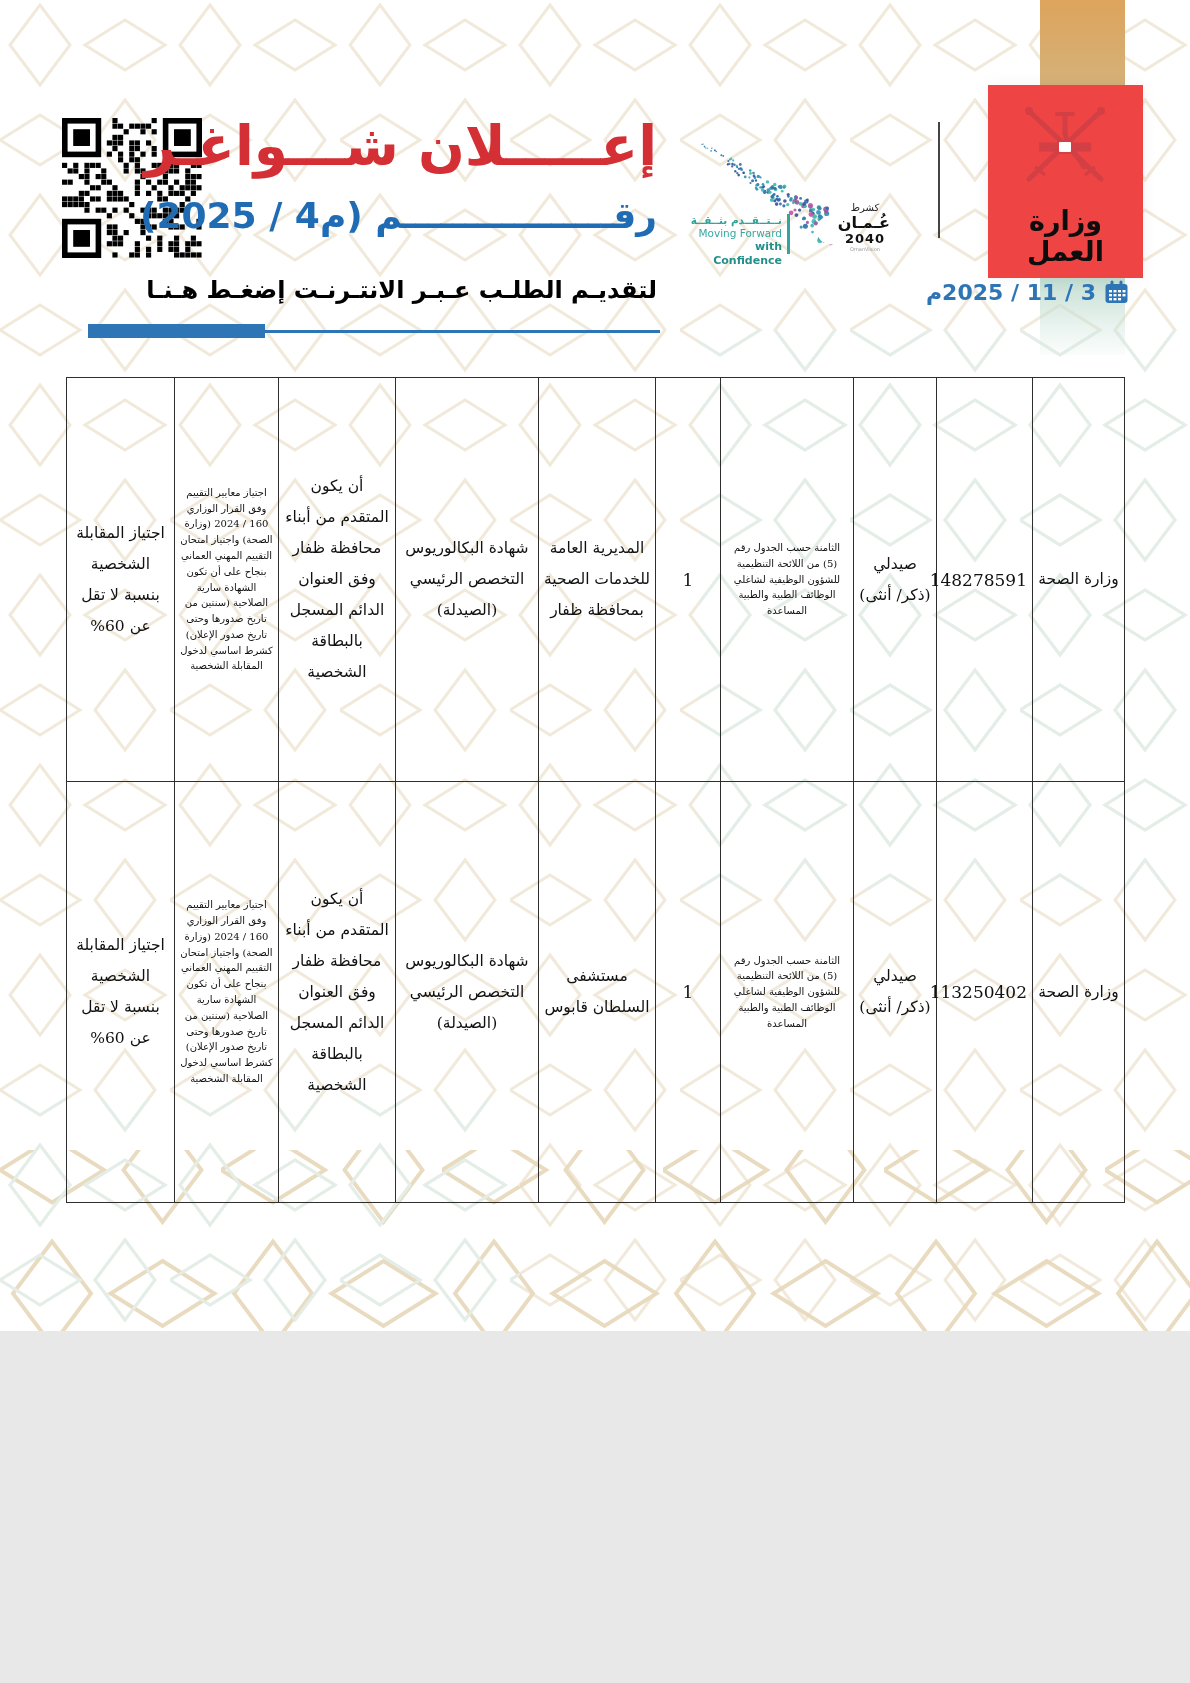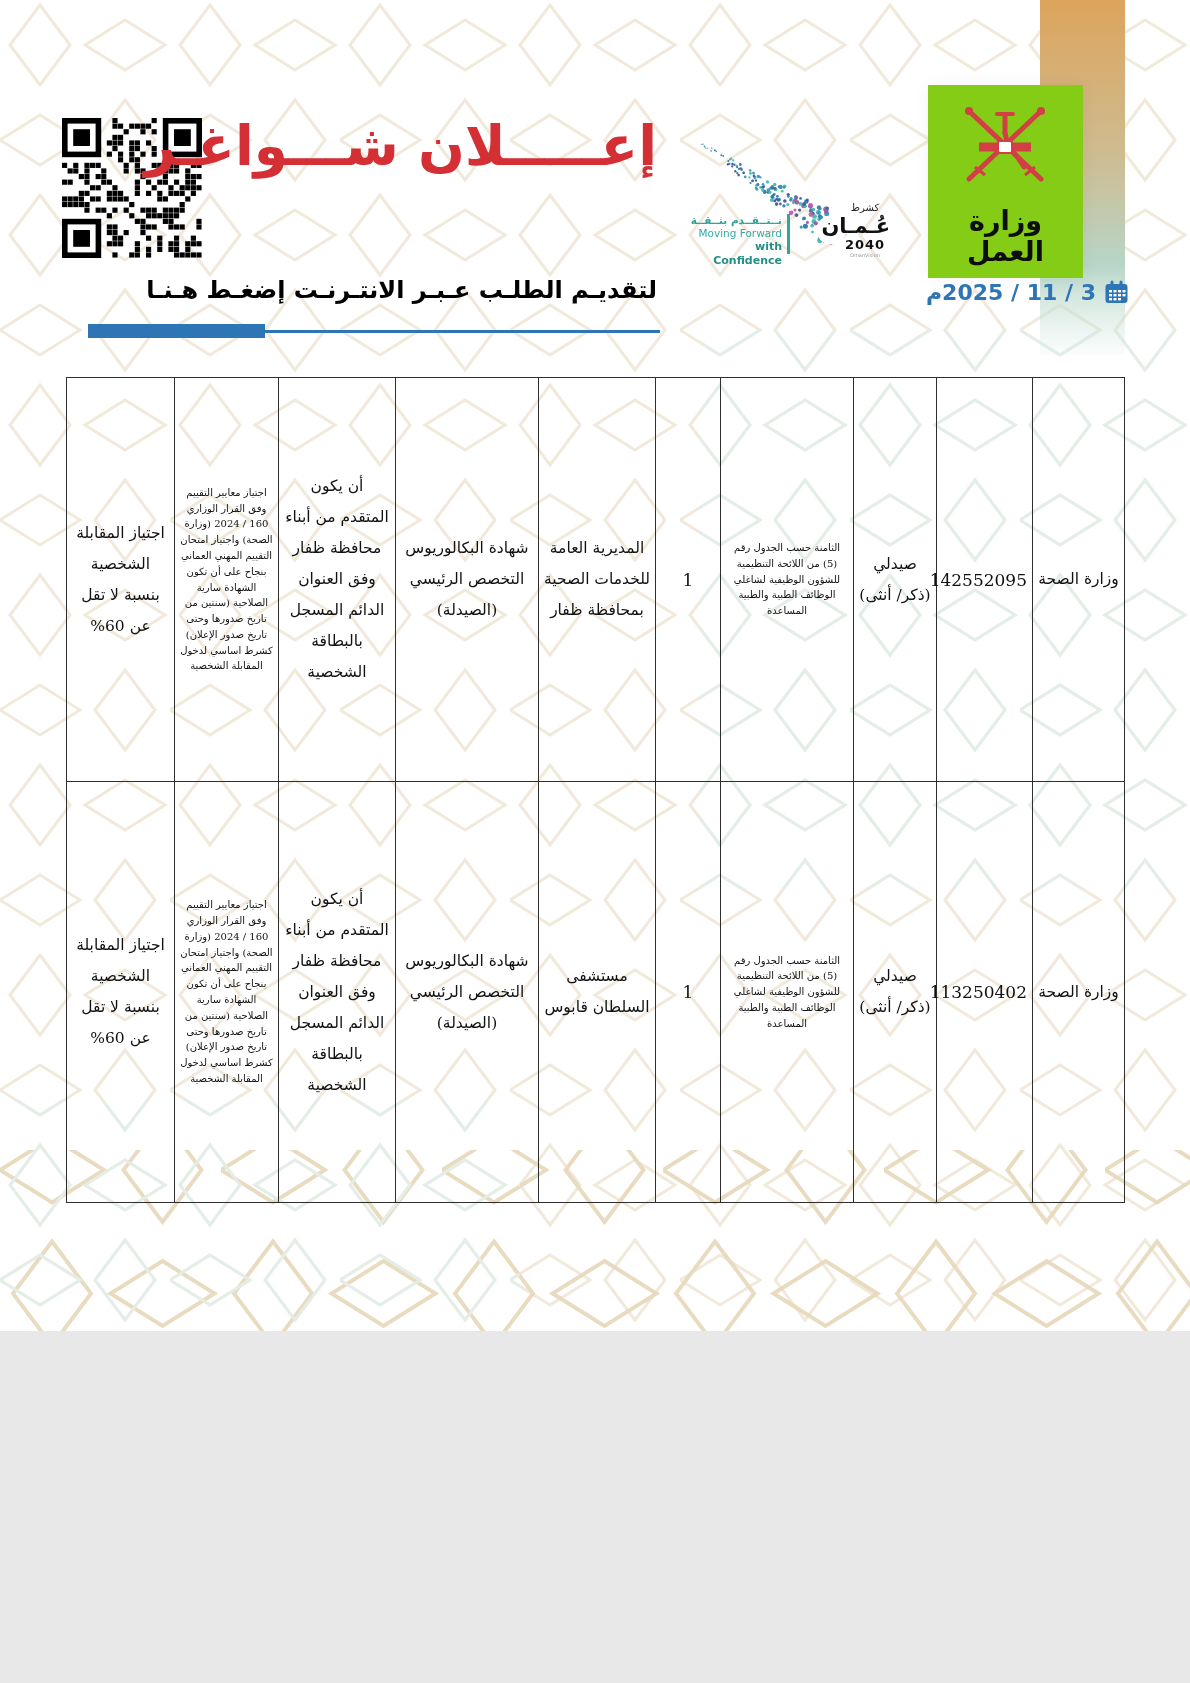--- a/index.html
+++ b/index.html
@@ -23,27 +23,27 @@
   
   .vision{left:690px;top:138px;width:200px;height:130px;}
   .vision svg{position:absolute;left:0;top:0;}
   .v-tagline{position:absolute;left:0;top:76px;width:92px;text-align:right;line-height:1.25;}
   .v-tag-ar{font-size:10.5px;font-weight:bold;color:#2fa39b;}
   .v-tag-en1{font-size:10.5px;color:#37a7a3;}
   .v-tag-en2{font-size:11px;font-weight:bold;color:#238f8a;}
   .v-sep{position:absolute;left:97px;top:76px;width:2.5px;height:40px;background:#35a49d;}
   .v-name{position:absolute;left:150px;top:64px;width:50px;text-align:center;direction:rtl;line-height:1.15;}
   .v-name-small{font-size:10px;color:#222;}
-  .v-name-main{font-size:21px;font-weight:bold;color:#111;}
+  .v-name-main{font-size:16px;font-weight:bold;color:#111;}
   .v-year{font-size:13px;font-weight:bold;color:#111;letter-spacing:1px;}
   .v-caption{font-size:5px;color:#999;}
 
   
   .logo-divider{left:938px;top:122px;width:2px;height:116px;background:#444;}
-  .ministry-card{left:928px;top:85px;width:155px;height:193px;background:#84cc16;
+  .ministry-card{left:988px;top:85px;width:155px;height:193px;background:#ef4444;
                  box-shadow:0 0 16px rgba(0,0,0,0.05);}
   .emblem-wrap{position:absolute;left:27px;top:12px;width:100px;height:100px;}
   .ministry-name{position:absolute;left:0;top:120px;width:155px;text-align:center;direction:rtl;
                  font-family:"DejaVu Serif","DejaVu Sans",serif;
                  font-size:27px;font-weight:bold;color:#0d0d0d;}
   .date-row{left:925px;top:279px;width:205px;direction:rtl;display:flex;align-items:center;
             gap:7px;color:#2e75b6;font-weight:bold;font-size:22px;}
 
   
   .vac-table{position:absolute;left:66px;top:377px;z-index:2;border-collapse:collapse;
@@ -296,20 +296,21 @@
         <rect x="100.8" y="0" width="39.199999999999996" height="39.199999999999996" fill="#000"></rect>
         <rect x="106.39999999999999" y="5.6" width="28" height="28" fill="#fff"></rect>
         <rect x="112" y="11.2" width="16.799999999999997" height="16.799999999999997" fill="#000"></rect>
         <rect x="0" y="100.8" width="39.199999999999996" height="39.199999999999996" fill="#000"></rect>
         <rect x="5.6" y="106.39999999999999" width="28" height="28" fill="#fff"></rect>
         <rect x="11.2" y="112" width="16.799999999999997" height="16.799999999999997" fill="#000"></rect>
       </svg>
   </div>
 
   <div class="abs z main-title">إعـــــلان شـــواغـر</div>
+  <div class="abs z sub-title">رقـــــــــــــــــم (م4 / 2025)</div>
   <div class="abs z apply-line">لتقديـم الطلـب عـبـر الانتـرنـت إضغـط هـنـا</div>
   <div class="abs z hbar-thick"></div>
   <div class="abs z hbar-thin"></div>
 
   <div class="abs z vision">
     <svg id="vdots" width="200" height="130" viewBox="0 0 200 130">
         <circle cx="21.8" cy="10.3" r="0.76" fill="#2f8fb0" opacity="0.9"></circle>
         <circle cx="124.5" cy="78.6" r="2.47" fill="#3db6ae" opacity="0.9"></circle>
         <circle cx="15.7" cy="9.9" r="0.73" fill="#3db6ae" opacity="0.9"></circle>
         <circle cx="137.1" cy="84.6" r="2.61" fill="#35519b" opacity="0.9"></circle>
@@ -532,21 +533,21 @@
       <col style="width:65px">
         <col style="width:117px">
         <col style="width:143px">
         <col style="width:117px">
       <col style="width:104px">
         <col style="width:108px">
     </colgroup>
     <tbody>
         <tr style="height:404px">
       <td>وزارة الصحة</td>
-      <td class="num">142552095</td>
+      <td class="num">148278591</td>
       <td>صيدلي (ذكر/ أنثى)</td>
       <td class="tight">الثامنة حسب الجدول رقم (5) من اللائحة التنظيمية للشؤون الوظيفية لشاغلي الوظائف الطبية والطبية المساعدة</td>
       <td class="num">1</td>
       <td>المديرية العامة للخدمات الصحية بمحافظة ظفار</td>
       <td>شهادة البكالوريوس التخصص الرئيسي (الصيدلة)</td>
       <td>أن يكون المتقدم من أبناء محافظة ظفار وفق العنوان الدائم المسجل بالبطاقة الشخصية</td>
       <td class="tight">اجتياز معايير التقييم وفق القرار الوزاري 160 / 2024 (وزارة الصحة) واجتياز امتحان التقييم المهني العماني بنجاح على أن تكون الشهادة سارية الصلاحية (سنتين من تاريخ صدورها وحتى تاريخ صدور الإعلان) كشرط اساسي لدخول المقابلة الشخصية</td>
       <td>اجتياز المقابلة الشخصية بنسبة لا تقل عن 60%</td>
     </tr>
     <tr style="height:421px">

